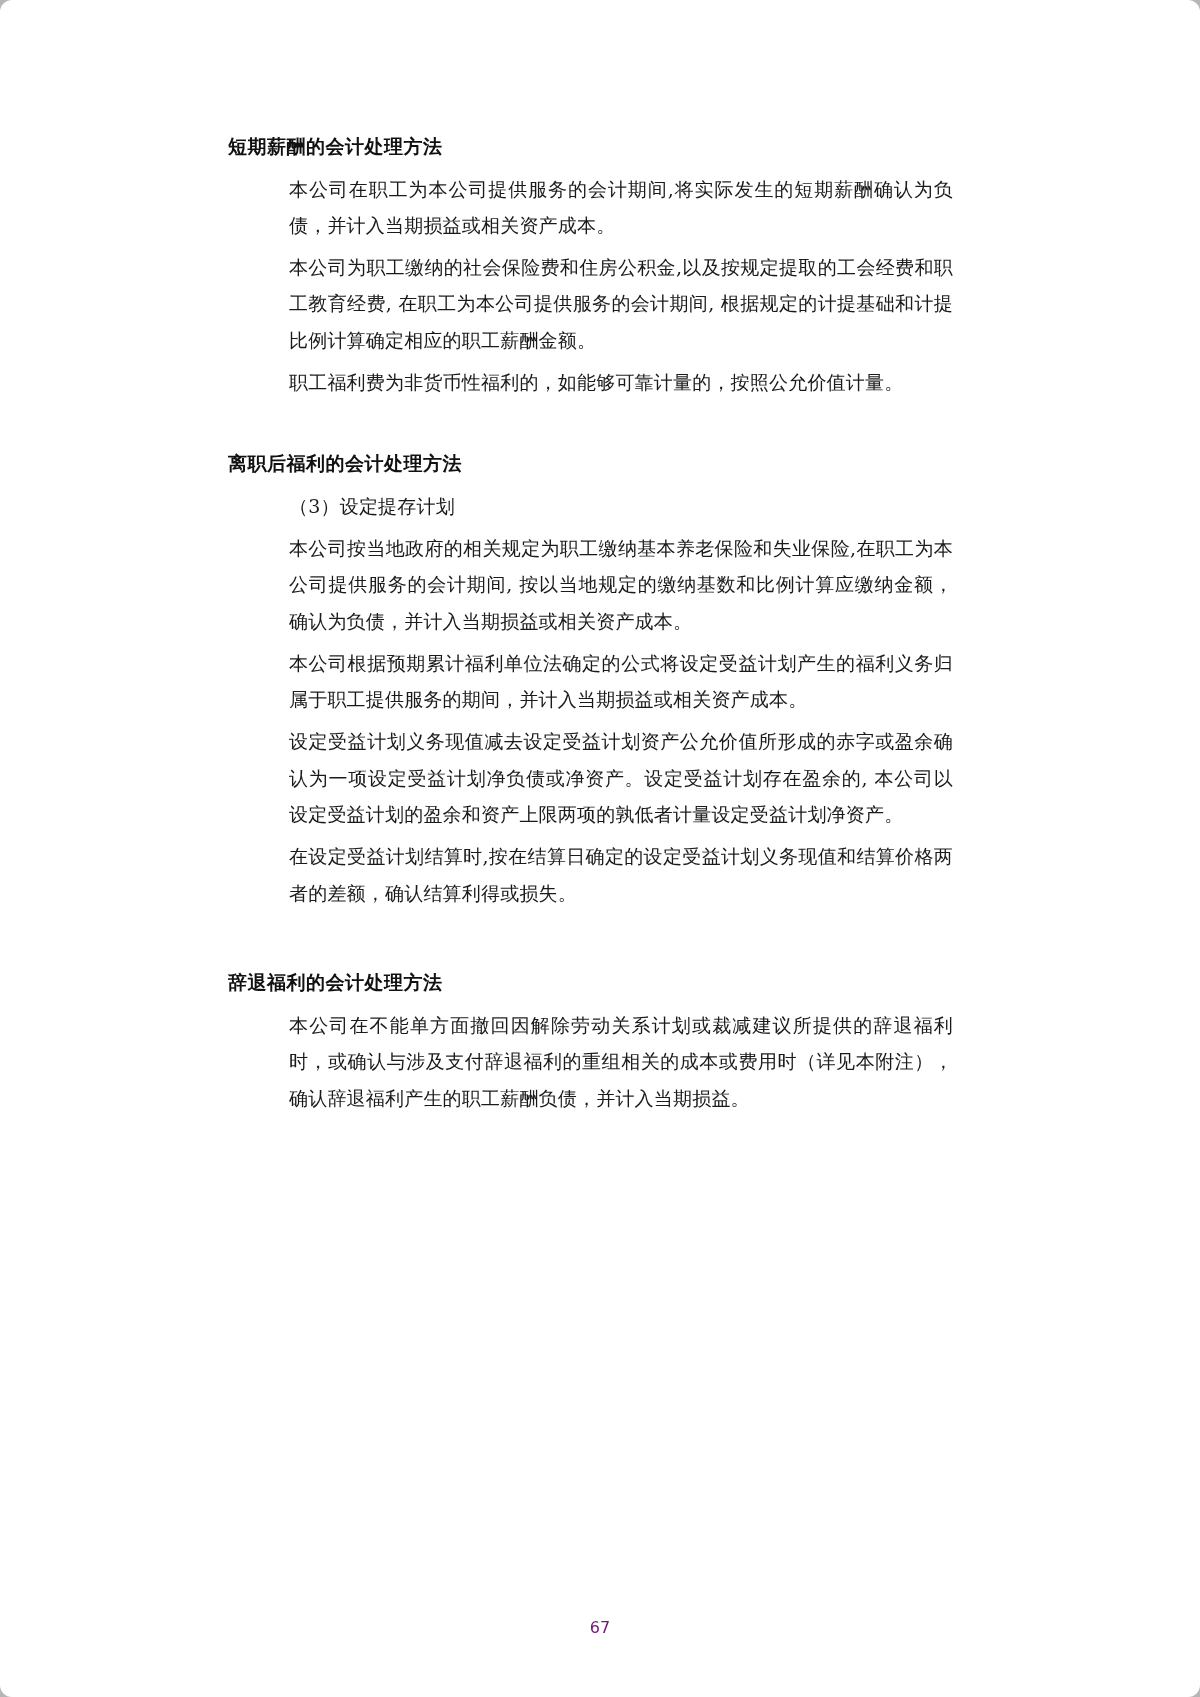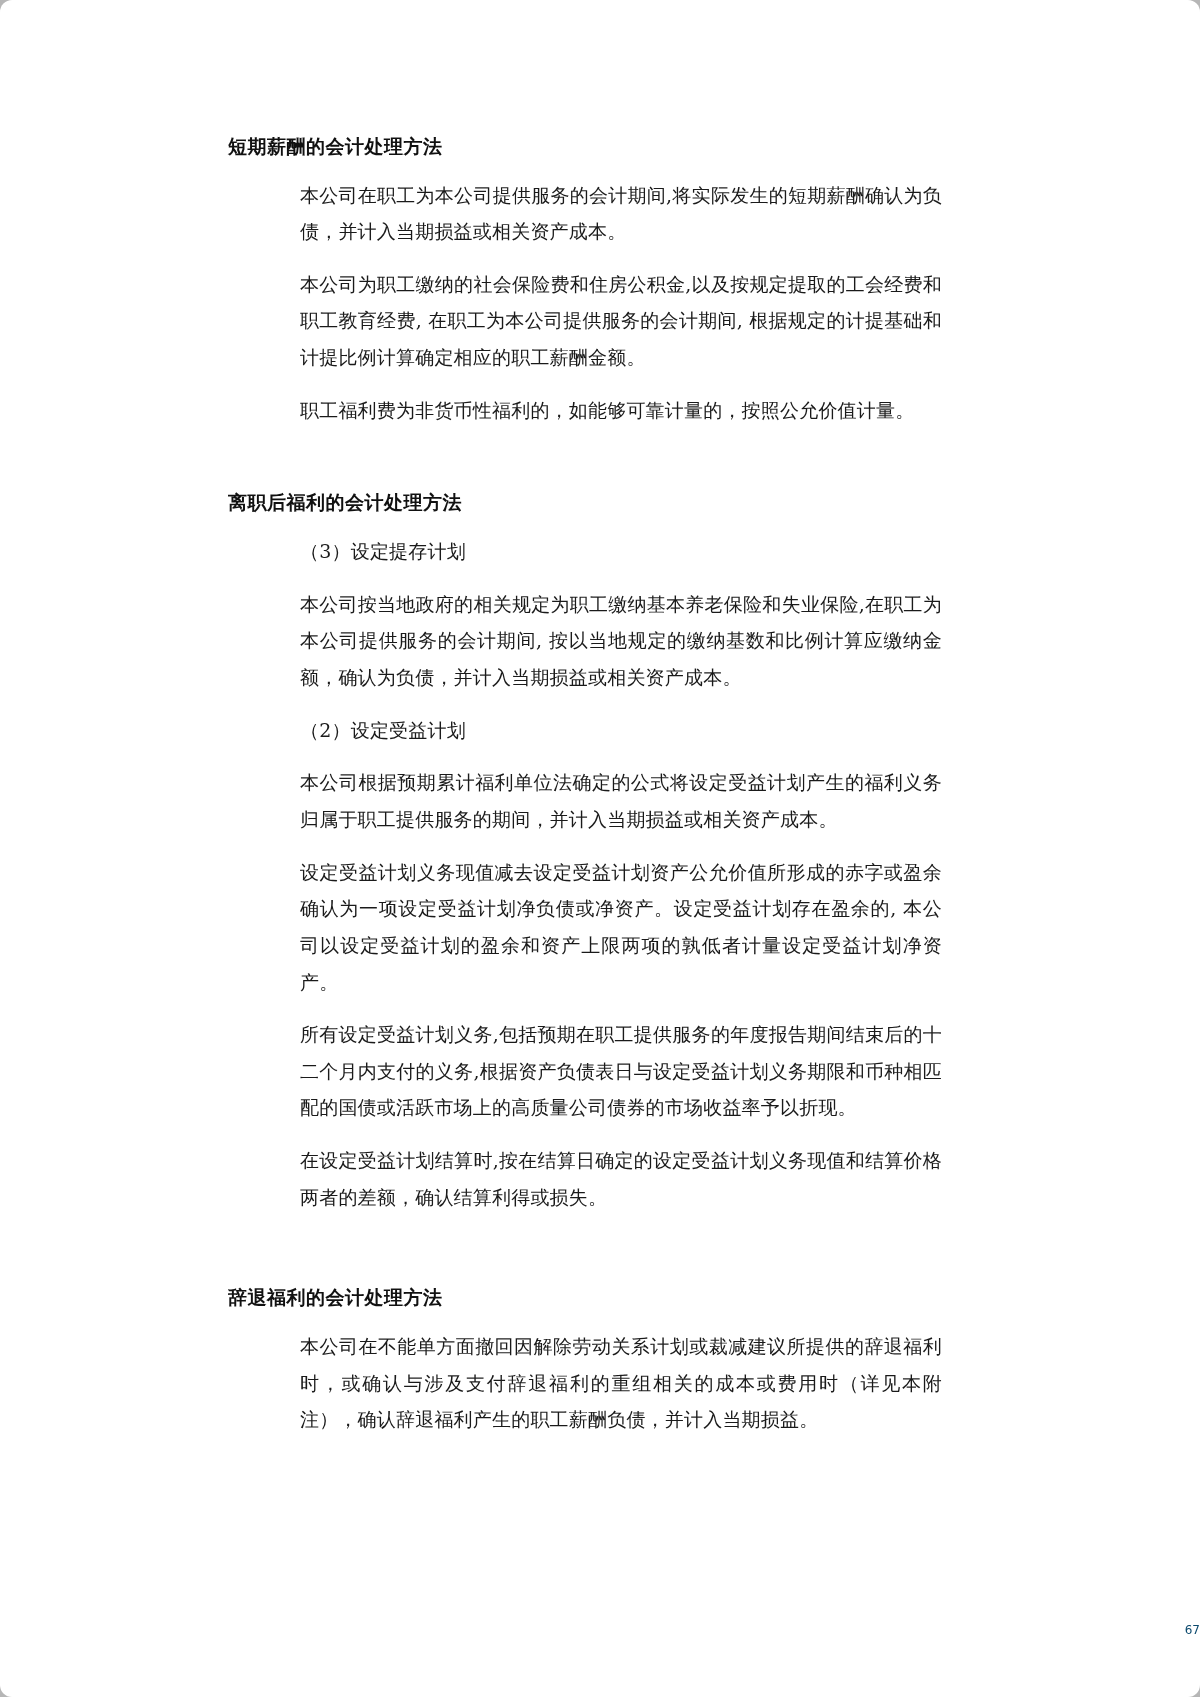--- a/index.html
+++ b/index.html
@@ -32,43 +32,43 @@
     font-weight: bold;
     font-size: 19px;
     line-height: 1.5;
     letter-spacing: 0.5px;
     margin: 0 0 10px 0;
     color: #111;
   }
   .para {
     font-size: 19px;
     line-height: 1.93;
-    margin: 16px;
+    margin: 5px;
     text-align: justify;
     text-justify: inter-character;
     letter-spacing: 0.2px;
   }
   .para.hang {
     padding-left: 56px;
   }
   .para.sub {
     padding-left: 56px;
     text-indent: 0;
   }
   .gap-lg { height: 44px; }
   .gap-xl { height: 52px; }
   .page-number {
     position: absolute;
     bottom: 60px;
     left: 0;
     width: 100%;
-    text-align: right;
+    text-align: center;
     font-family: "DejaVu Sans", "Liberation Sans", sans-serif;
-    font-size: 12px;
-    color: #0c4a6e;
+    font-size: 16px;
+    color: #701a75;
   }
 </style>
 </head>
 <body>
 
 <div class="page">
   <div class="content">
 
     <div class="section">
       <h2 class="section-title">短期薪酬的会计处理方法</h2>
@@ -78,24 +78,22 @@
     </div>
 
     <div class="gap-lg"></div>
 
     <div class="section">
       <h2 class="section-title">离职后福利的会计处理方法</h2>
 
       <p class="para sub">（3）设定提存计划</p>
       <p class="para hang">本公司按当地政府的相关规定为职工缴纳基本养老保险和失业保险,在职工为本公司提供服务的会计期间, 按以当地规定的缴纳基数和比例计算应缴纳金额，确认为负债，并计入当期损益或相关资产成本。</p>
 
-      <p class="para sub">（2）设定受益计划</p>
       <p class="para hang">本公司根据预期累计福利单位法确定的公式将设定受益计划产生的福利义务归属于职工提供服务的期间，并计入当期损益或相关资产成本。</p>
       <p class="para hang">设定受益计划义务现值减去设定受益计划资产公允价值所形成的赤字或盈余确认为一项设定受益计划净负债或净资产。设定受益计划存在盈余的, 本公司以设定受益计划的盈余和资产上限两项的孰低者计量设定受益计划净资产。</p>
-      <p class="para hang">所有设定受益计划义务,包括预期在职工提供服务的年度报告期间结束后的十二个月内支付的义务,根据资产负债表日与设定受益计划义务期限和币种相匹配的国债或活跃市场上的高质量公司债券的市场收益率予以折现。</p>
       <p class="para hang">在设定受益计划结算时,按在结算日确定的设定受益计划义务现值和结算价格两者的差额，确认结算利得或损失。</p>
     </div>
 
     <div class="gap-xl"></div>
 
     <div class="section">
       <h2 class="section-title">辞退福利的会计处理方法</h2>
       <p class="para hang">本公司在不能单方面撤回因解除劳动关系计划或裁减建议所提供的辞退福利时，或确认与涉及支付辞退福利的重组相关的成本或费用时（详见本附注），确认辞退福利产生的职工薪酬负债，并计入当期损益。</p>
     </div>
 

